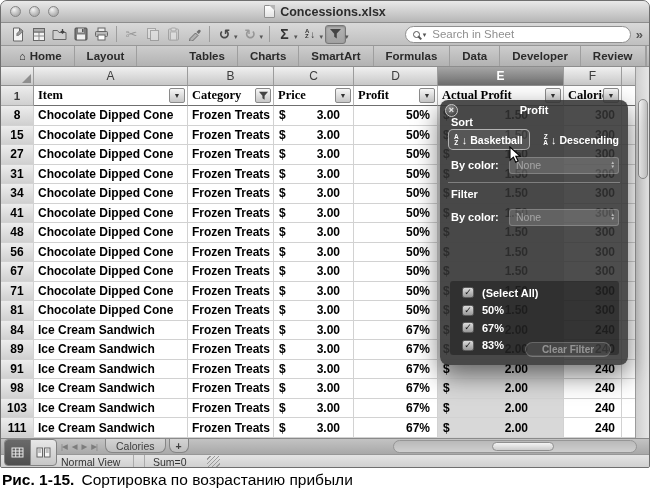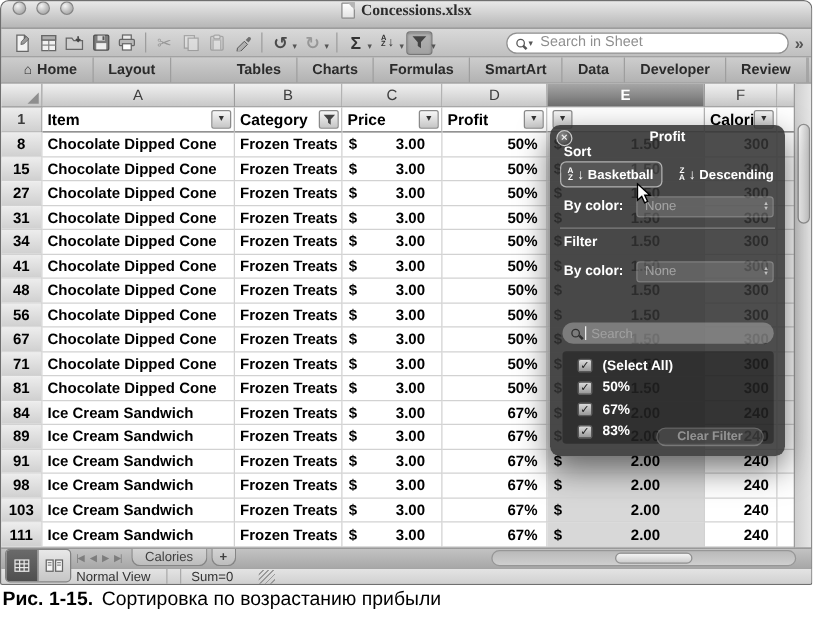--- a/index.html
+++ b/index.html
@@ -4,21 +4,21 @@
 <style>
   html,body{margin:0;padding:0;background:#fff;}
   #stage{position:relative;width:650px;height:494px;background:#fff;overflow:hidden;
          font-family:"Liberation Sans","DejaVu Sans",sans-serif;-webkit-font-smoothing:antialiased;}
   #stage *{box-sizing:border-box;}
 
   
   .window{position:absolute;left:0;top:0;width:650px;height:468px;border:1px solid #6f6f6f;
           border-radius:7px 7px 2px 2px;background:#c9c9c9;overflow:hidden;}
   .titlebar{height:22px;background:linear-gradient(#e9e9e9,#b6b6b6);border-bottom:1px solid #8d8d8d;
-            display:flex;align-items:flex-start;position:relative;font-family:Liberation Serif, serif;}
+            display:flex;align-items:center;position:relative;}
   .lights{display:flex;gap:8px;margin-left:9px;}
   .light{width:11px;height:11px;border-radius:50%;border:1px solid #858585;
          background:radial-gradient(circle at 35% 30%,#f4f4f4,#b9b9b9 60%,#9a9a9a);}
   .twrap{position:absolute;left:0;right:0;display:flex;justify-content:center;align-items:center;gap:5px;pointer-events:none;}
   .docicon{width:11px;height:13px;background:linear-gradient(#fff,#e3e3e3);border:1px solid #8f8f8f;border-radius:1px;position:relative;}
   .docicon:after{content:"";position:absolute;right:-1px;top:-1px;border:3px solid #b5b5b5;border-left-color:transparent;border-bottom-color:transparent;}
   .ttext{font-size:12.5px;font-weight:bold;color:#2d2d2d;}
 
   
   .toolbar{height:23px;background:linear-gradient(#d9d9d9,#bfbfbf);border-bottom:1px solid #979797;
@@ -63,21 +63,21 @@
   .colhead .gfill{background:linear-gradient(#f0f0f0,#c8c8c8);border-bottom:1px solid #8f8f8f;}
   .corner{position:relative;}
   .corner:after{content:"";position:absolute;right:2px;bottom:2px;border-bottom:9px solid #8e8e8e;border-left:9px solid transparent;}
   .selL{background:linear-gradient(#a6a6a6,#6e6e6e)!important;color:#fff!important;font-weight:bold;}
   .row1{height:20px;}
   .row1 .cell{height:20px;background:#fff;border-right:1px solid #b5b5b5;border-bottom:1px solid #6f6f6f;
               display:flex;align-items:center;padding-left:4px;font-size:12.5px;font-weight:bold;color:#000;}
   .row1 .gut,.trow .gut{background:linear-gradient(#ededed,#d0d0d0);border-right:1px solid #989898;
        border-bottom:1px solid #ababab;justify-content:center;display:flex;align-items:center;
        font-size:11.5px;font-weight:bold;color:#3c3c3c;padding:0;}
-  .htext{flex:1 1 auto;overflow:hidden;}
+  .htext{flex:1 1 auto;overflow:hidden;font-family:Liberation Serif, serif;}
   .ddbtn{flex:none;width:16px;height:15px;margin-right:2px;border:1px solid #8a8a8a;border-radius:2px;
          background:linear-gradient(#f7f7f7,#c6c6c6);display:flex;align-items:center;justify-content:center;
          font-size:7px;color:#333;}
   .trow{height:19.53px;}
   .trow .cell{height:100%;border-right:1px solid #d2d2d2;border-bottom:1px solid #d2d2d2;
               display:flex;align-items:center;font-size:12px;font-weight:bold;color:#000;}
   .tl{padding-left:4px;}
   .tr{justify-content:flex-end;padding-right:7px;}
   .money{justify-content:space-between;padding:0 13px 0 5px;}
   .money .cur,.money .amt{font-weight:bold;}
@@ -290,24 +290,24 @@
           <div class="rtab">
             <div style="display: inline;">Layout</div>
           </div>
           <div class="rtab">
             <div style="display: inline; margin-left: 40px;">Tables</div>
           </div>
           <div class="rtab">
             <div style="display: inline;">Charts</div>
           </div>
           <div class="rtab">
+            <div style="display: inline;">SmartArt</div>
+          </div>
+          <div class="rtab">
             <div style="display: inline;">Formulas</div>
-          </div>
-          <div class="rtab">
-            <div style="display: inline;">SmartArt</div>
           </div>
           <div class="rtab">
             <div style="display: inline;">Data</div>
           </div>
           <div class="rtab">
             <div style="display: inline;">Developer</div>
           </div>
           <div class="rtab">
             <div style="display: inline;">Review</div>
           </div>
@@ -355,20 +355,21 @@
           </div>
           <div class="cell wC">
             <div class="htext">Price</div>
             <div class="ddbtn">▼</div>
           </div>
           <div class="cell wD">
             <div class="htext">Profit</div>
             <div class="ddbtn">▼</div>
           </div>
           <div class="cell wE">
+            <div class="htext">Actual Profit</div>
             <div class="ddbtn">▼</div>
           </div>
           <div class="cell wF">
             <div class="htext">Calories</div>
             <div class="ddbtn">▼</div>
           </div>
           <div class="cell gfill"></div>
         </div>
       <div>
           <div class="trow">
@@ -730,25 +731,20 @@
     <div class="abs colorrow cr2">
       <span class="p-lab">By color:</span>
       <span class="p-dd">
         <span>None</span>
         <span class="step">
             <span>▲</span>
             <span>▼</span>
           </span>
       </span>
     </div>
-    <div class="abs p-search">
-      <span class="pmag"></span>
-      <span class="pcaret"></span>
-      <span class="pph">Search</span>
-    </div>
     <div class="abs p-list">
         <div class="fitem">
           <div class="cbox">✓</div>
           <div class="flab">(Select All)</div>
         </div>
         <div class="fitem">
           <div class="cbox">✓</div>
           <div class="flab">50%</div>
         </div>
         <div class="fitem">

